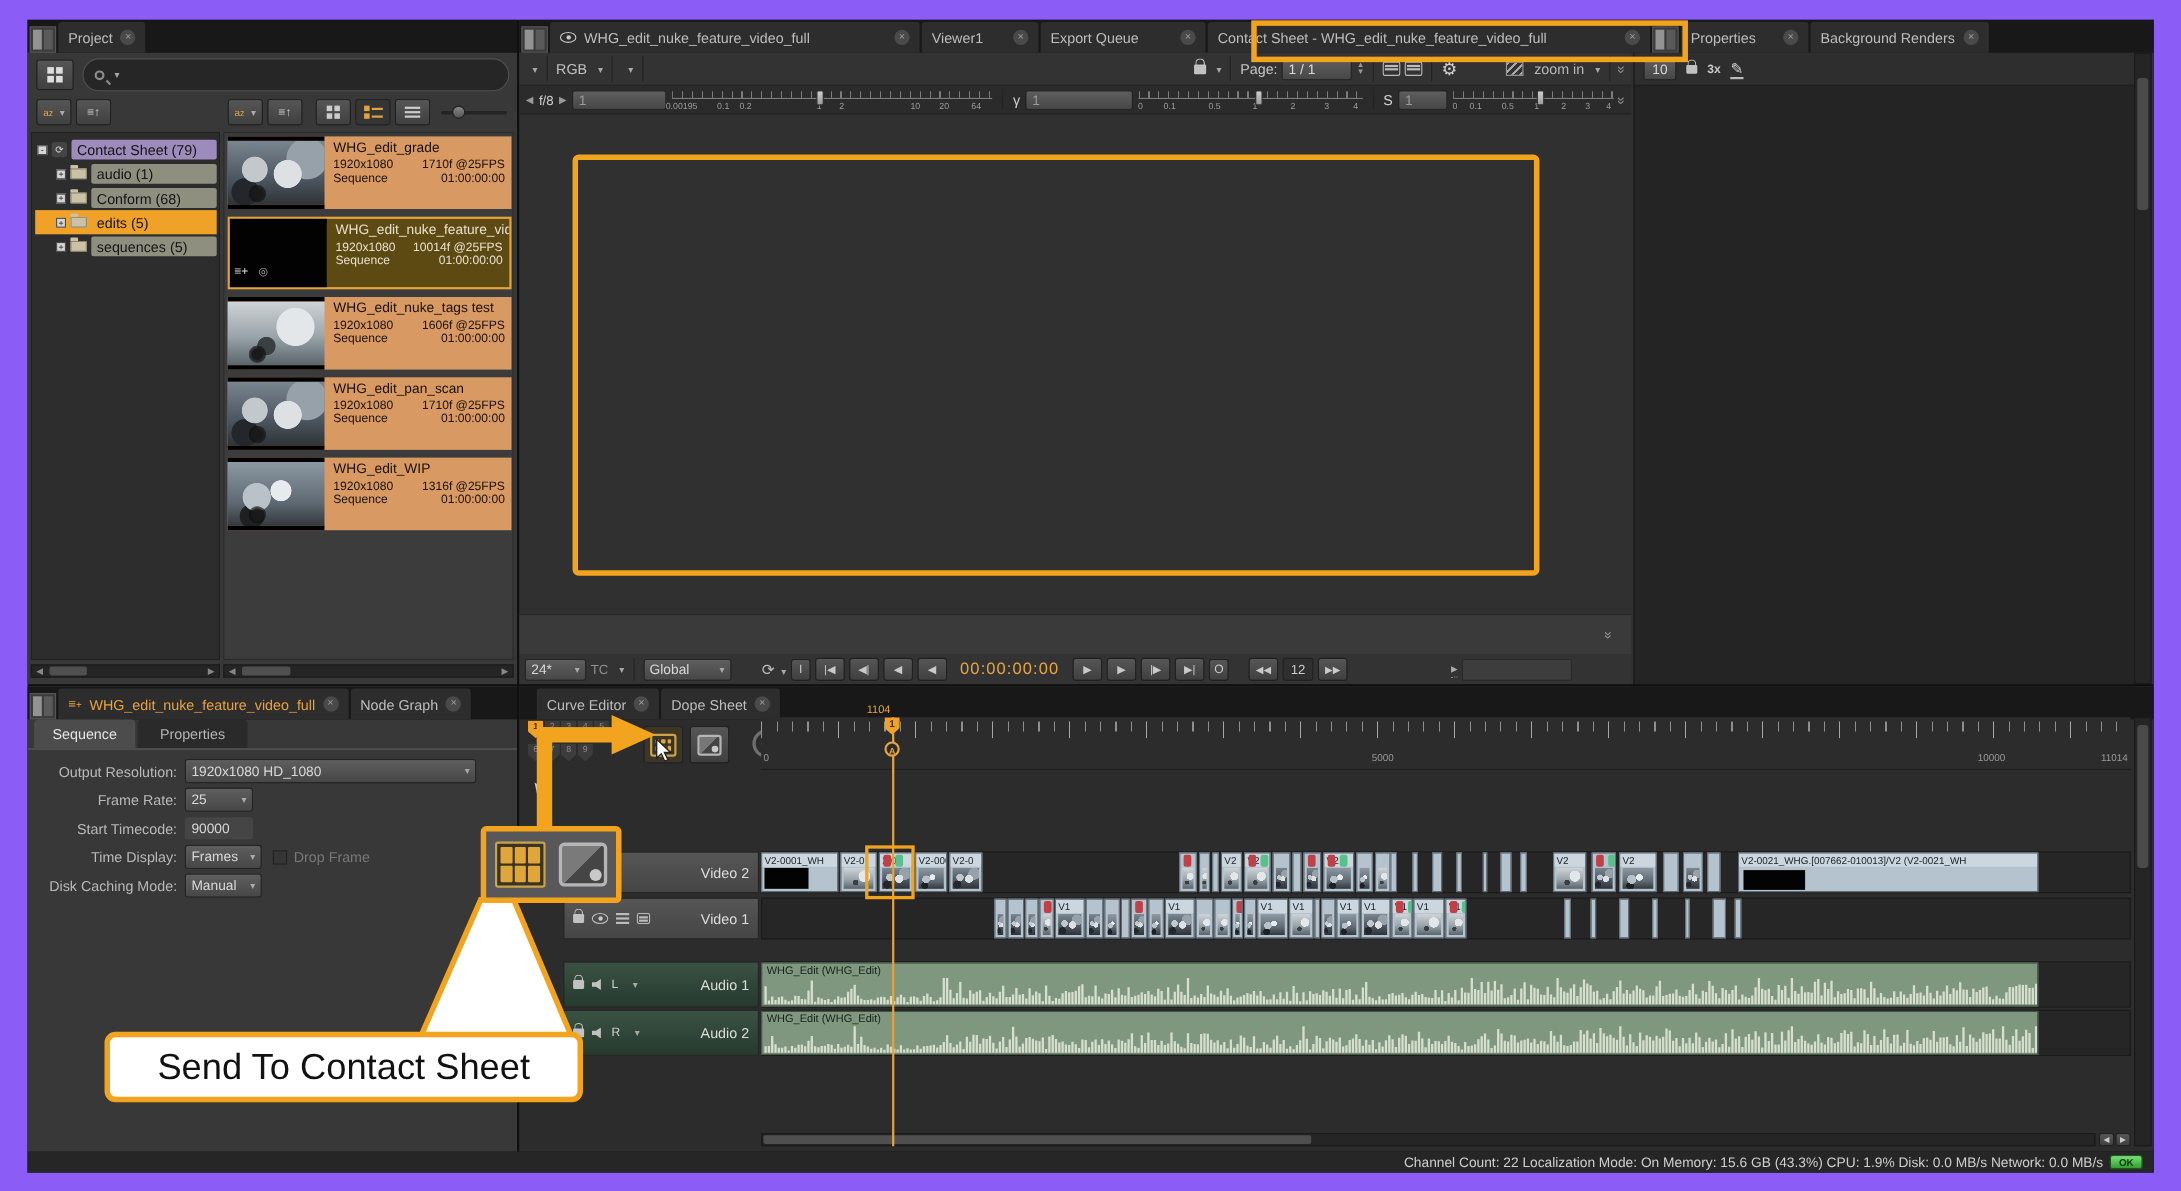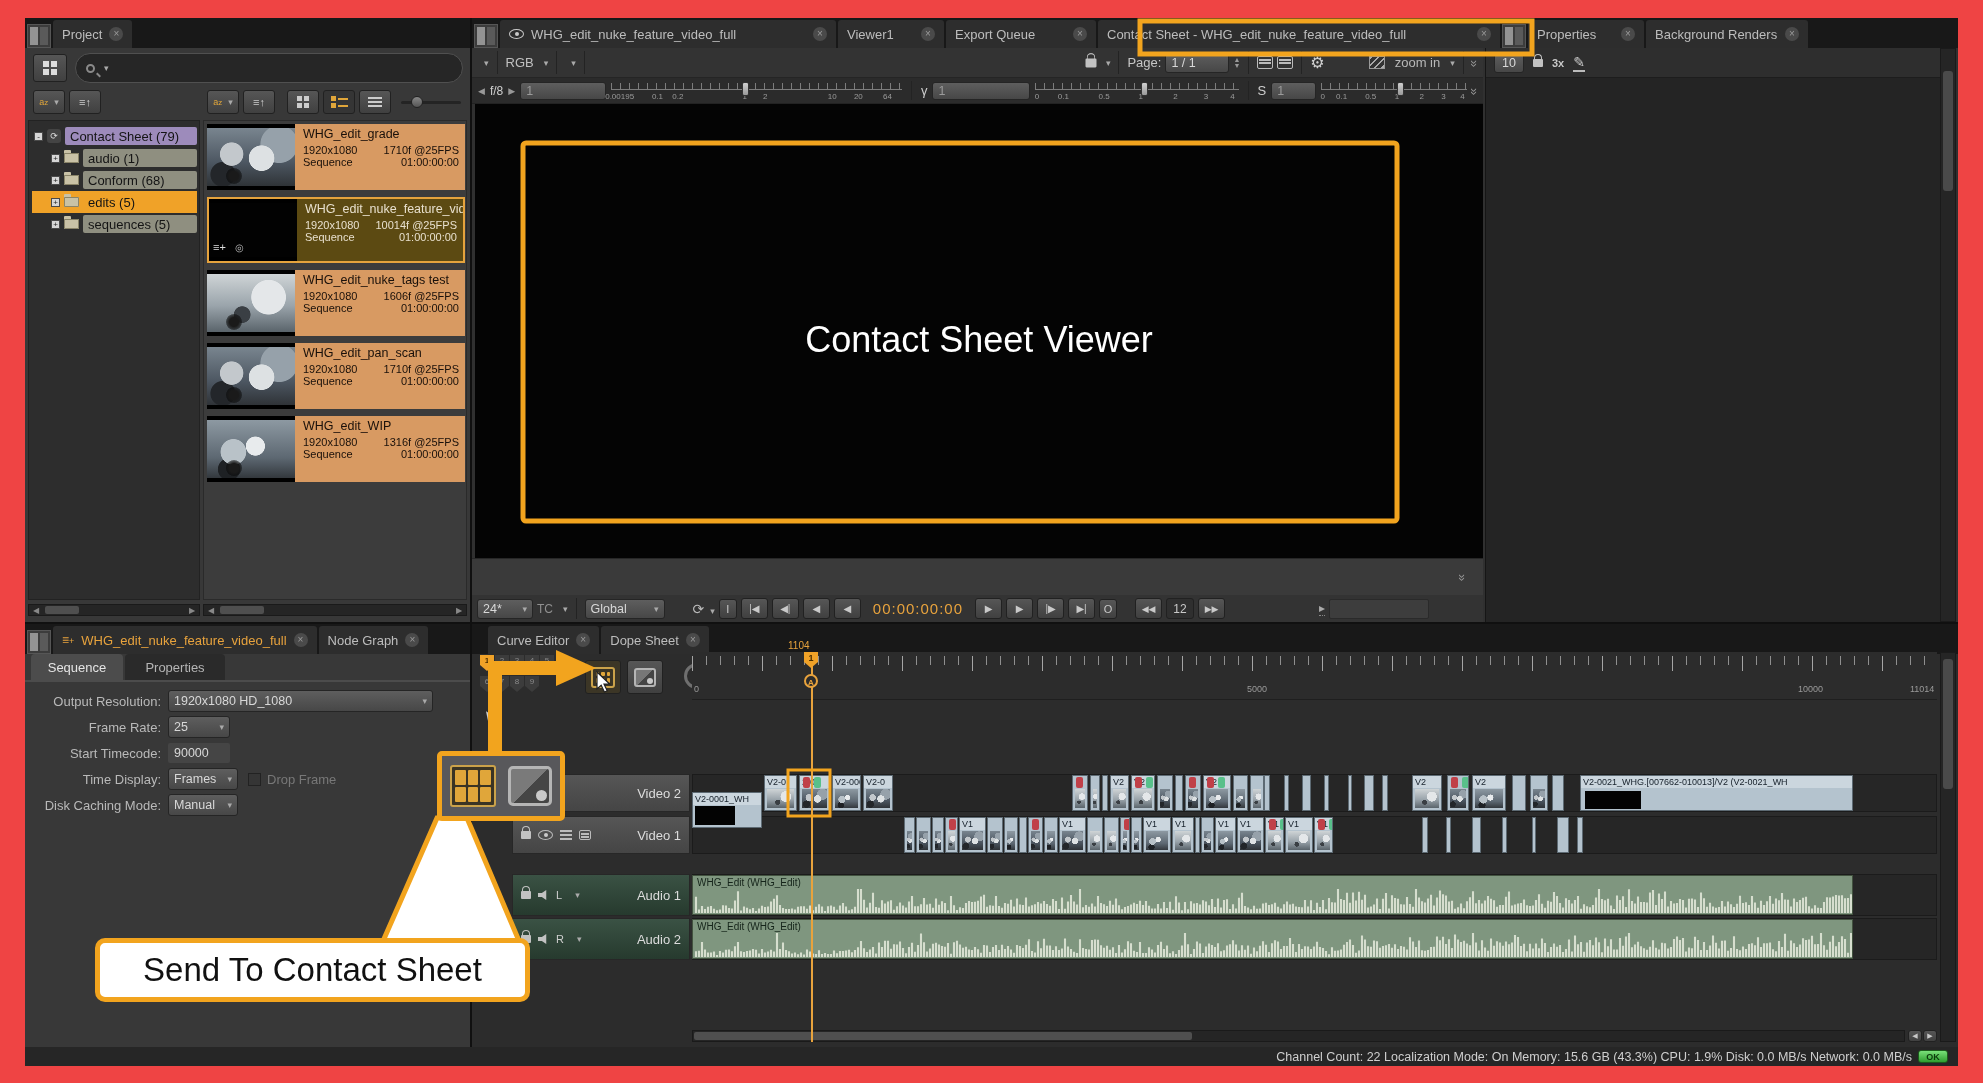--- a/index.html
+++ b/index.html
@@ -1,16 +1,16 @@
 <!DOCTYPE html>
 <html><head>
 <meta charset="utf-8">
 <style>
 *{margin:0;padding:0;box-sizing:border-box}
-#root{position:relative;width:1983px;height:1083px;background:#ef4444;font-family:"Liberation Sans",sans-serif;overflow:hidden;-webkit-font-smoothing:antialiased}
+#root{position:relative;width:1983px;height:1083px;background:#8b5cf6;font-family:"Liberation Sans",sans-serif;overflow:hidden;-webkit-font-smoothing:antialiased}
 #app{position:absolute;left:25px;top:18px;width:1933px;height:1048px;background:#101010}
 .panel{position:absolute;background:#383838;overflow:hidden}
 .abs{position:absolute}
 .tabbar{position:absolute;left:0;top:0;right:0;height:30px;background:#181818;display:flex;align-items:flex-end;gap:2px;padding-left:2px}
 .tab{display:flex;align-items:center;gap:7px;height:28px;background:#2d2d2d;color:#bdbdbd;font-size:13px;padding:0 9px;border-radius:3px 3px 0 0;white-space:nowrap;overflow:hidden;flex:0 0 auto}
 .tabx{flex:0 0 auto;width:14px;height:14px;border-radius:50%;background:#4a4a4a;color:#9a9a9a;font-size:10px;line-height:13px;text-align:center}
 .paneicon{width:24px;height:24px;background:#3c3c3c;border:1px solid #565656;position:relative;flex:0 0 auto}
 .paneicon::before{content:"";position:absolute;left:2px;top:2px;bottom:2px;width:8px;background:#939393}
 .paneicon::after{content:"";position:absolute;left:12px;top:2px;bottom:2px;right:2px;background:#5a5a5a}
 .btn{background:linear-gradient(#565656,#404040);border:1px solid #212121;border-radius:3px;color:#c9c9c9;display:flex;align-items:center;justify-content:center;position:absolute}
@@ -366,23 +366,20 @@
             <span class="tl" style="left: 34%;">0.5</span>
             <span class="tl" style="left: 52%;">1</span>
             <span class="tl" style="left: 69%;">2</span>
             <span class="tl" style="left: 84%;">3</span>
             <span class="tl" style="left: 97%;">4</span>
             <span class="knob" style="left: 52%;"></span>
           </span>
       <span class="chev2" style="margin-left:auto">»</span>
     </div>
 
-    <div class="abs" style="left:3px;top:86px;width:1008px;height:454px;background:#040404">
-      <div style="position:absolute;left:50%;top:215px;transform:translateX(-50%);color:#fff;font-size:36px;white-space:nowrap">Contact Sheet Viewer</div>
-    </div>
     <div class="abs" style="left:0;top:540px;width:1011px;height:37px;background:#3a3a3a;border-top:1px solid #272727">
       <span class="chev2" style="position:absolute;right:18px;top:10px">»</span>
     </div>
 
     <div class="abs" style="left:0;top:577px;width:1011px;height:27px;background:#333;display:flex;align-items:center;padding:0 5px;gap:4px">
       <span class="sel" style="position:static;width:56px;height:20px">
             <span>24*</span>
             <span class="caret">▾</span>
           </span>
       <span style="color:#8f8f8f;font-size:12px">TC</span>
@@ -579,21 +576,21 @@
             <span class="lock"></span>
             <span class="spk"></span>
             <span style="color: rgb(207, 207, 207); font-size: 11px;">R</span>
             <span class="caret">▾</span>
             <span class="nm">Audio 2</span>
           </div>
           <div class="lane" style="top: 150px; height: 38px;"></div>
           <div class="lane" style="top: 192px; height: 38px;"></div>
           <div class="lane" style="top: 250px; height: 42px;"></div>
           <div class="lane" style="top: 294px; height: 42px;"></div>
-          <div class="vclip" style="left: 220px; top: 168px; width: 70px; height: 36px;">
+          <div class="vclip" style="left: 220px; top: 151px; width: 70px; height: 36px;">
             <span class="lbl">V2-0001_WH</span>
             <div style="position: absolute; inset: 13px auto 2px 2px; background: rgb(3, 3, 3); width: 40px;"></div>
           </div>
           <div class="vclip" style="left: 292px; top: 151px; width: 33px; height: 36px;">
             <span class="lbl">V2-0</span>
             <div class="thumb-winter2" style="position: absolute; inset: 13px 2px 2px;"></div>
           </div>
           <div class="vclip" style="left: 327px; top: 151px; width: 31px; height: 36px;">
             <span class="lbl">2-0</span>
             <div class="thumb-winter1" style="position: absolute; inset: 13px 2px 2px;"></div>

